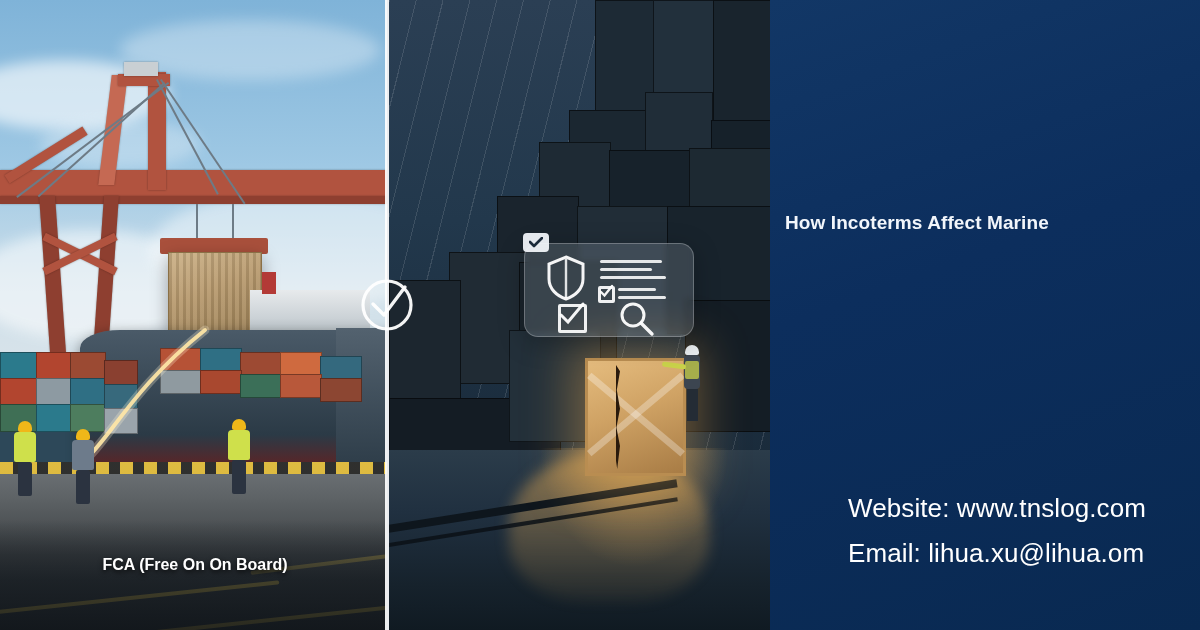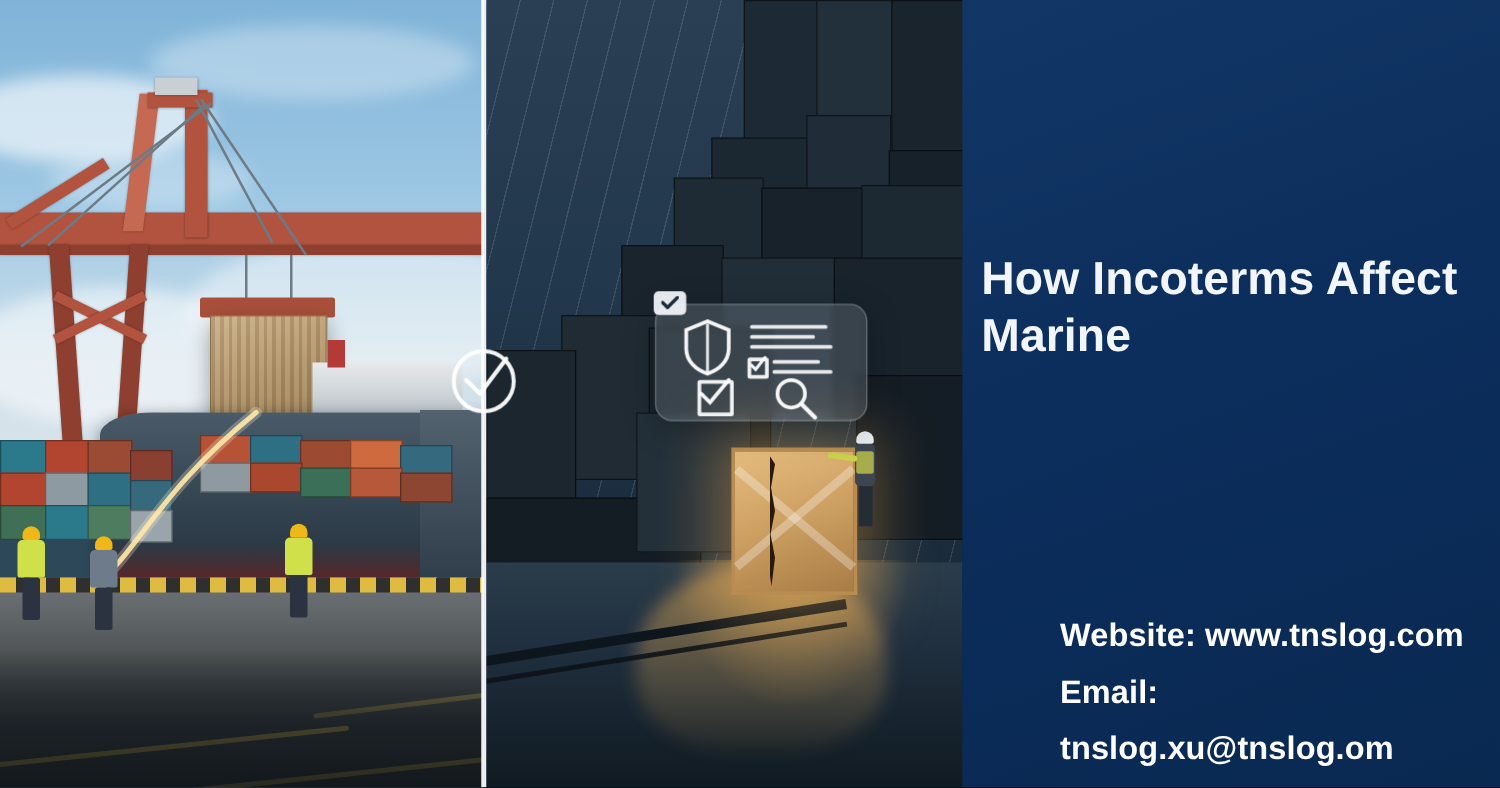--- a/index.html
+++ b/index.html
@@ -100,23 +100,23 @@
       background:rgba(244,248,252,.93);display:flex;align-items:center;justify-content:center;}
   .gline{position:absolute;height:3px;background:rgba(255,255,255,.88);border-radius:2px;}
   .gbox{position:absolute;border:3px solid rgba(255,255,255,.92);border-radius:2px;}
 
   .checkbadge{position:absolute;left:359px;top:277px;width:56px;height:56px;}
 
   
   .panel-blue{position:absolute;left:770px;top:0;width:430px;height:630px;
       background:linear-gradient(160deg,#123766 0%,#0c2e5d 42%,#092951 100%);}
   .headline{position:absolute;left:785px;top:200px;width:400px;color:#f2f6fb;
-      font-size:37px;font-weight:600;line-height:46px;letter-spacing:.1px;}
+      font-size:19px;font-weight:600;line-height:46px;letter-spacing:.1px;}
   .contact{position:absolute;left:848px;top:486px;color:#ffffff;
-      font-size:26px;font-weight:700;line-height:45px;letter-spacing:.1px;}
+      font-size:26px;font-weight:400;line-height:45px;letter-spacing:.1px;}
 
   
   .cap{position:absolute;text-align:center;color:#fff;text-shadow:0 2px 5px rgba(0,0,0,.85);}
   .cap .t1{font-size:25px;font-weight:700;letter-spacing:.4px;}
   .cap .t2{font-size:16px;font-weight:700;margin-top:4px;}
   .cap-left{left:60px;top:552px;width:270px;}
 </style>
 </head>
 <body>
 
@@ -205,20 +205,21 @@
     </div>
     <div class="worker" style="left:228px;top:430px;">
       <div class="w-vest"></div>
         <div class="w-hat"></div>
         <div class="w-legs"></div>
     </div>
 
     <div class="dimmer"></div>
 
     <div class="cap cap-left">
+      <div class="t2">FCA (Free On On Board)</div>
     </div>
   </div>
 
   <div class="panel-right">
     <div class="rain"></div>
 
     <div class="stackwall">
       <div class="cw" style="left:206px;top:0;width:58px;height:110px;background:#1d2a35;"></div>
       <div class="cw" style="left:264px;top:0;width:60px;height:92px;background:#22303c;"></div>
       <div class="cw" style="left:324px;top:0;width:58px;height:120px;background:#19242d;"></div>
@@ -294,16 +295,16 @@
     <circle cx="28" cy="28" r="24" fill="none" stroke="rgba(255,255,255,.95)" stroke-width="3.2"></circle>
     <path d="M14 27 L25 38 L46 10" fill="none" stroke="rgba(255,255,255,.95)" stroke-width="3.4" stroke-linecap="round" stroke-linejoin="round"></path>
   </svg>
 
   <div class="panel-blue"></div>
   <div class="headline">
     <div>How Incoterms Affect Marine</div>
   </div>
   <div class="contact">
     <div>Website: www.tnslog.com</div>
-    <div>Email: tnslog.xu@tnslog.om</div>
+    <div>Email: lihua.xu@lihua.om</div>
   </div>
 
 </div>
 
 </body></html>

